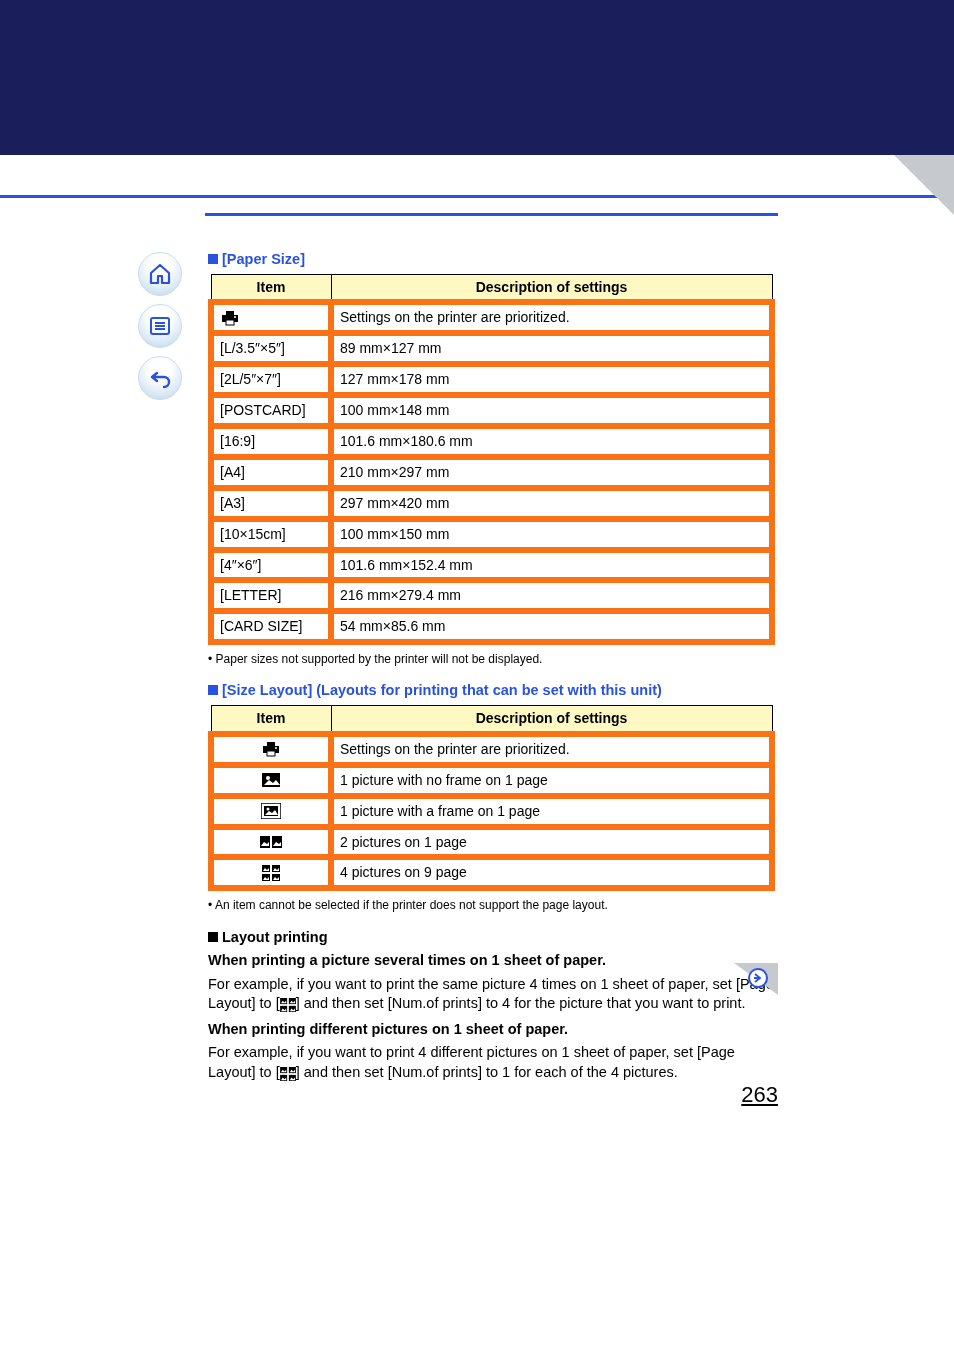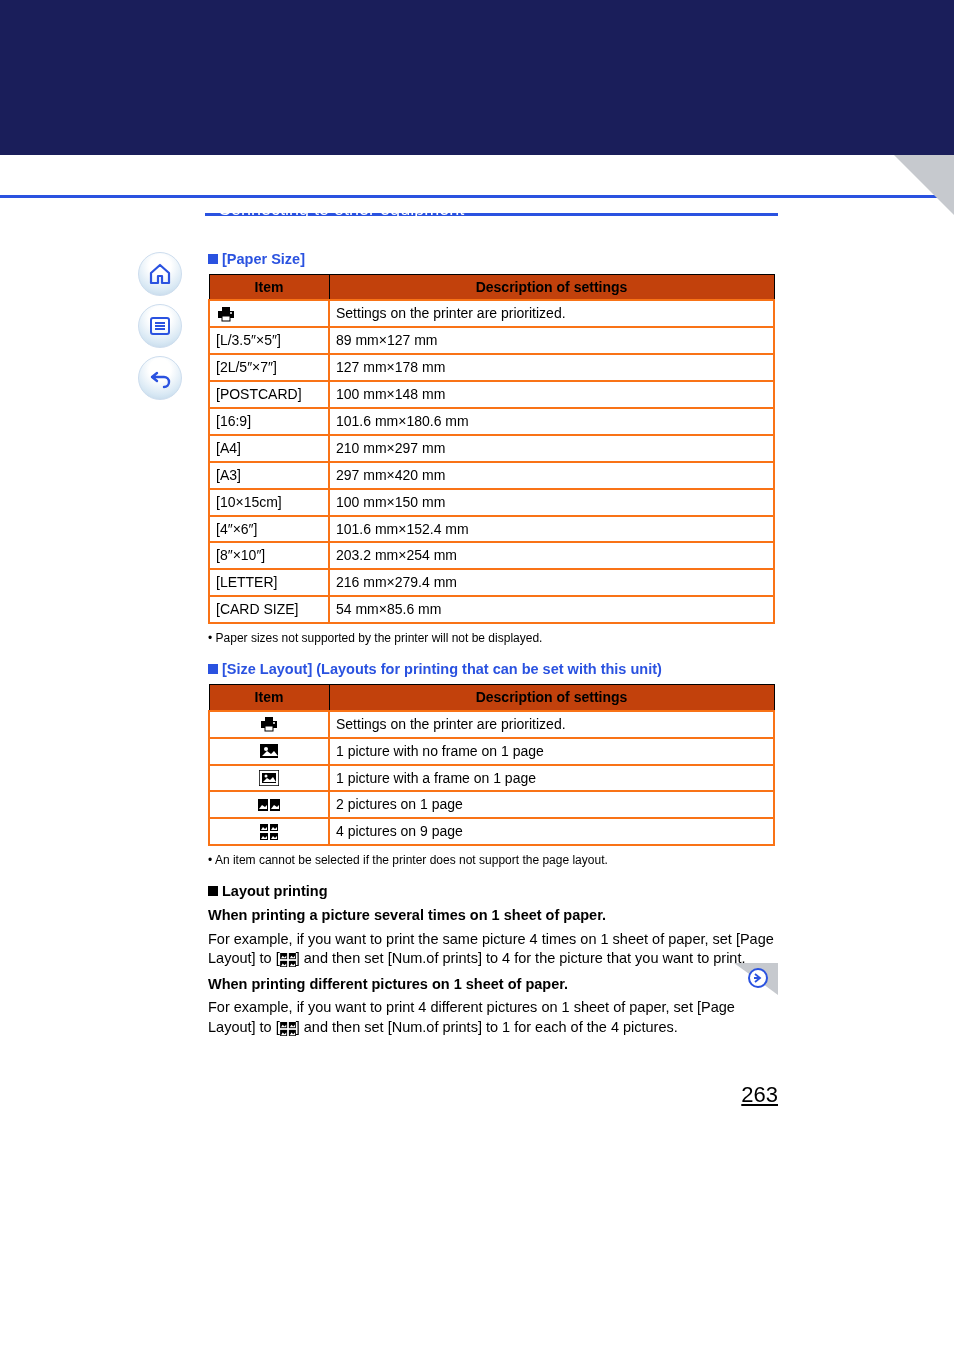--- a/index.html
+++ b/index.html
@@ -39,21 +39,21 @@
   .blue-line-top2 {
     position: absolute;
     left: 205px; right: 176px; top: 213px;
     height: 3px;
     background: #2a52e0;
   }
   .breadcrumb {
     position: absolute;
     left: 218px;
     top: 199px;
-    font-size: 18px;
+    font-size: 12px;
     color: #fff;
     z-index: 3;
   }
   .side-icons {
     position: absolute;
     left: 138px; top: 252px;
     width: 48px;
   }
   .side-icon {
     width: 44px; height: 44px;
@@ -84,28 +84,28 @@
     margin-right: 4px;
     vertical-align: baseline;
   }
   table.settings {
     width: 100%;
     border-collapse: collapse;
     font-size: 14px;
     margin-bottom: 6px;
   }
   table.settings th {
-    background: #c2410c;
+    background: #fef9c3;
     text-align: center;
     font-weight: bold;
     border: 1px solid #000;
     padding: 3px 6px;
   }
   table.settings td {
-    border: 2px solid #f97316;
+    border: 6px solid #f97316;
     padding: 3px 6px;
     vertical-align: middle;
   }
   table.settings td.item {
     font-weight: normal;
     width: 120px;
   }
   table.layout td.item {
     text-align: center;
     width: 120px;
@@ -235,24 +235,20 @@
             <td class="item">[A3]</td>
             <td>297 mm×420 mm</td>
           </tr>
       <tr>
             <td class="item">[10×15cm]</td>
             <td>100 mm×150 mm</td>
           </tr>
       <tr>
             <td class="item">[4″×6″]</td>
             <td>101.6 mm×152.4 mm</td>
-          </tr>
-      <tr>
-            <td class="item">[8″×10″]</td>
-            <td>203.2 mm×254 mm</td>
           </tr>
       <tr>
             <td class="item">[LETTER]</td>
             <td>216 mm×279.4 mm</td>
           </tr>
       <tr>
             <td class="item">[CARD SIZE]</td>
             <td>54 mm×85.6 mm</td>
           </tr>
     </tbody>

